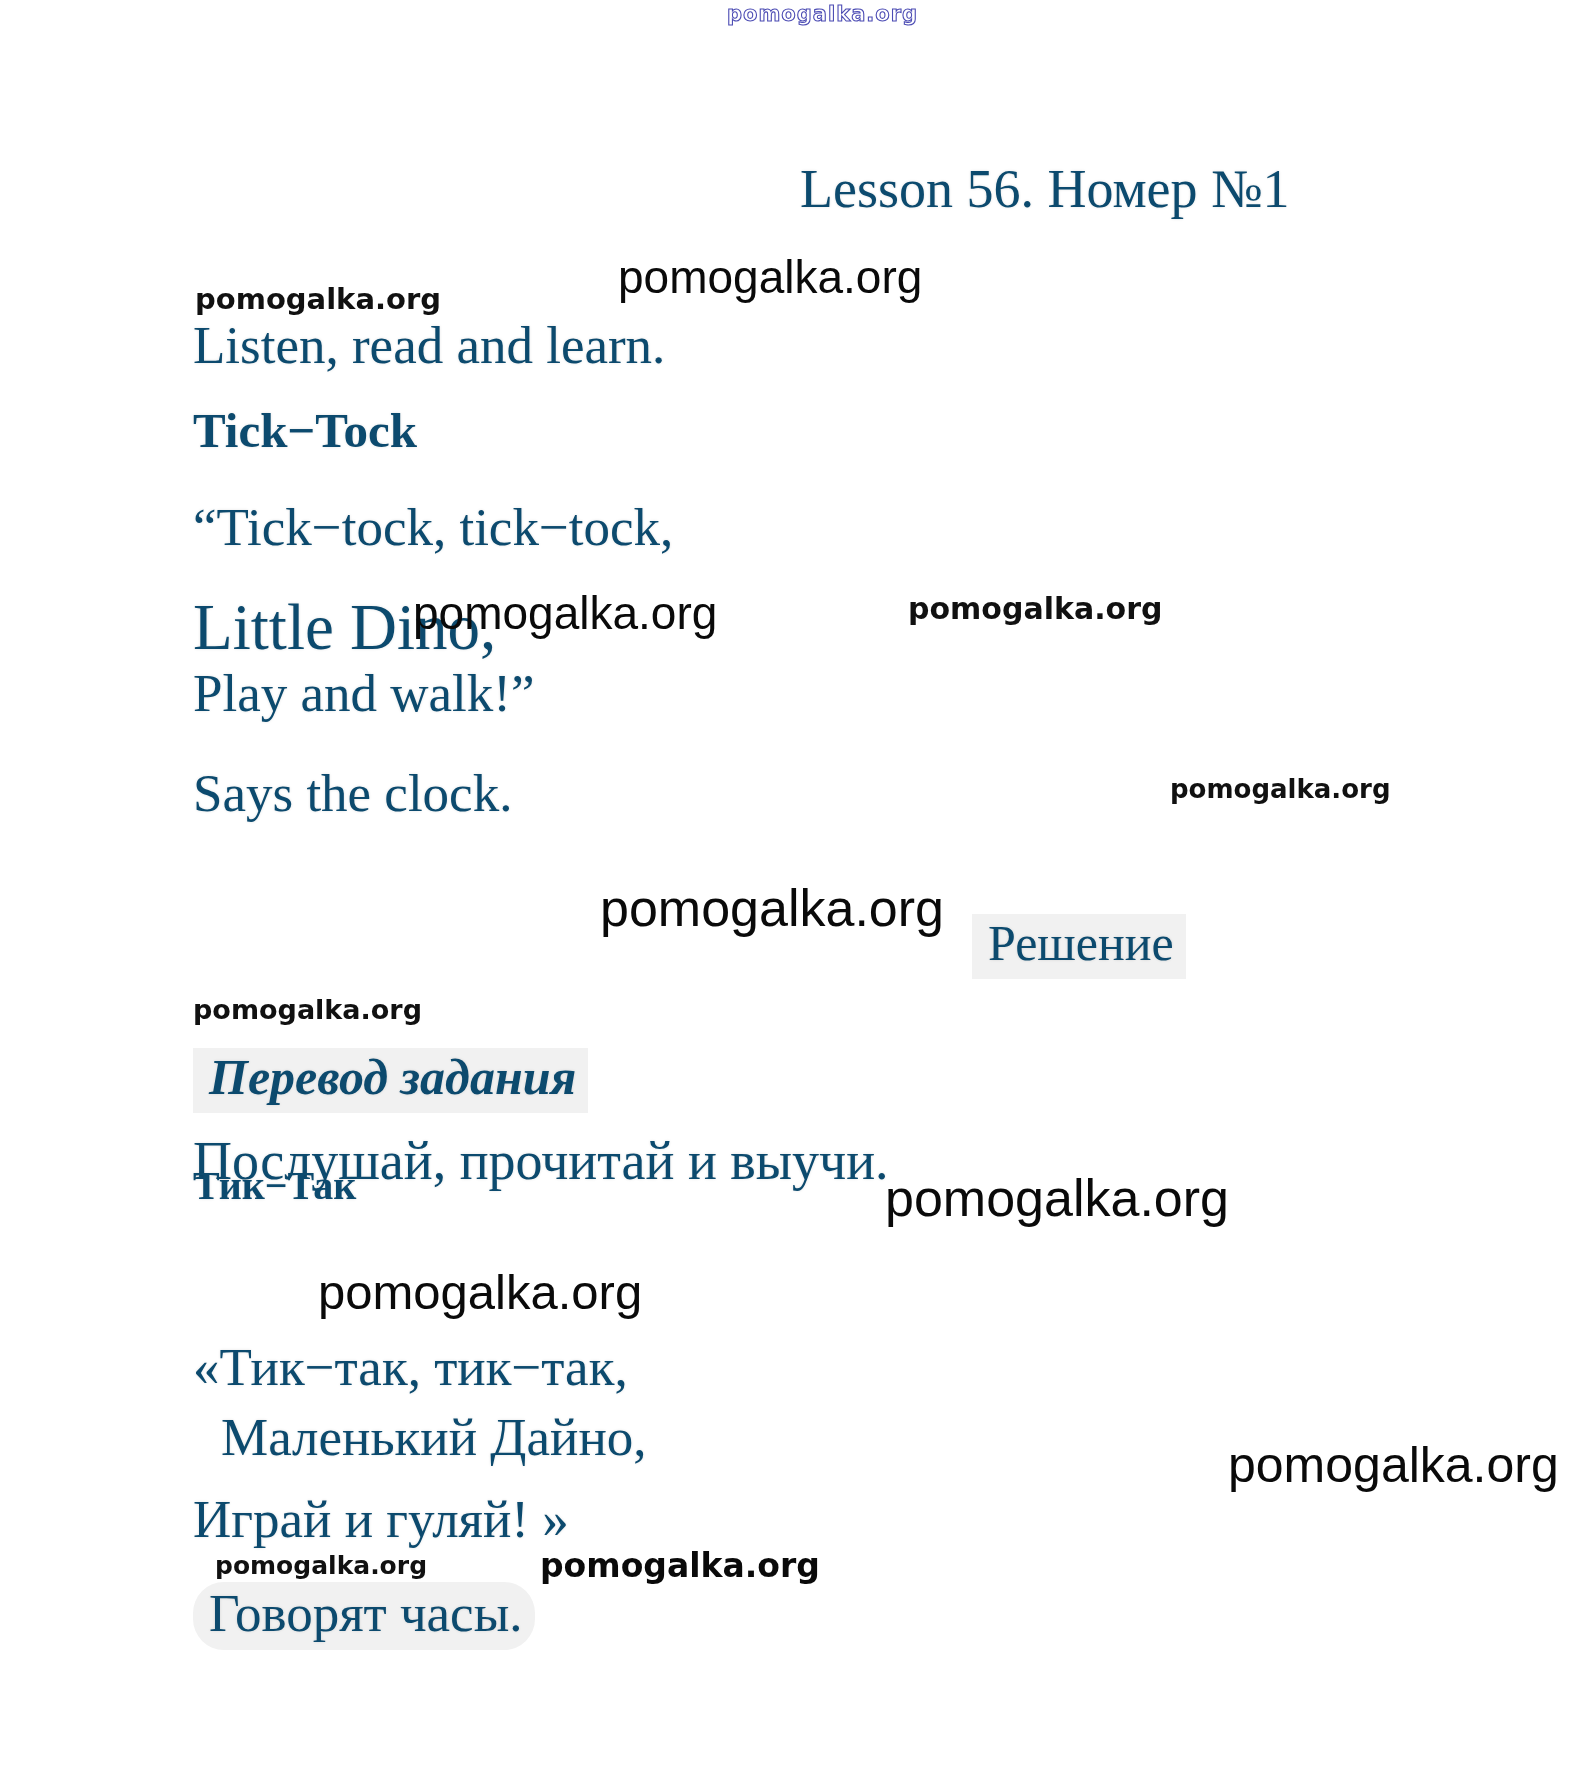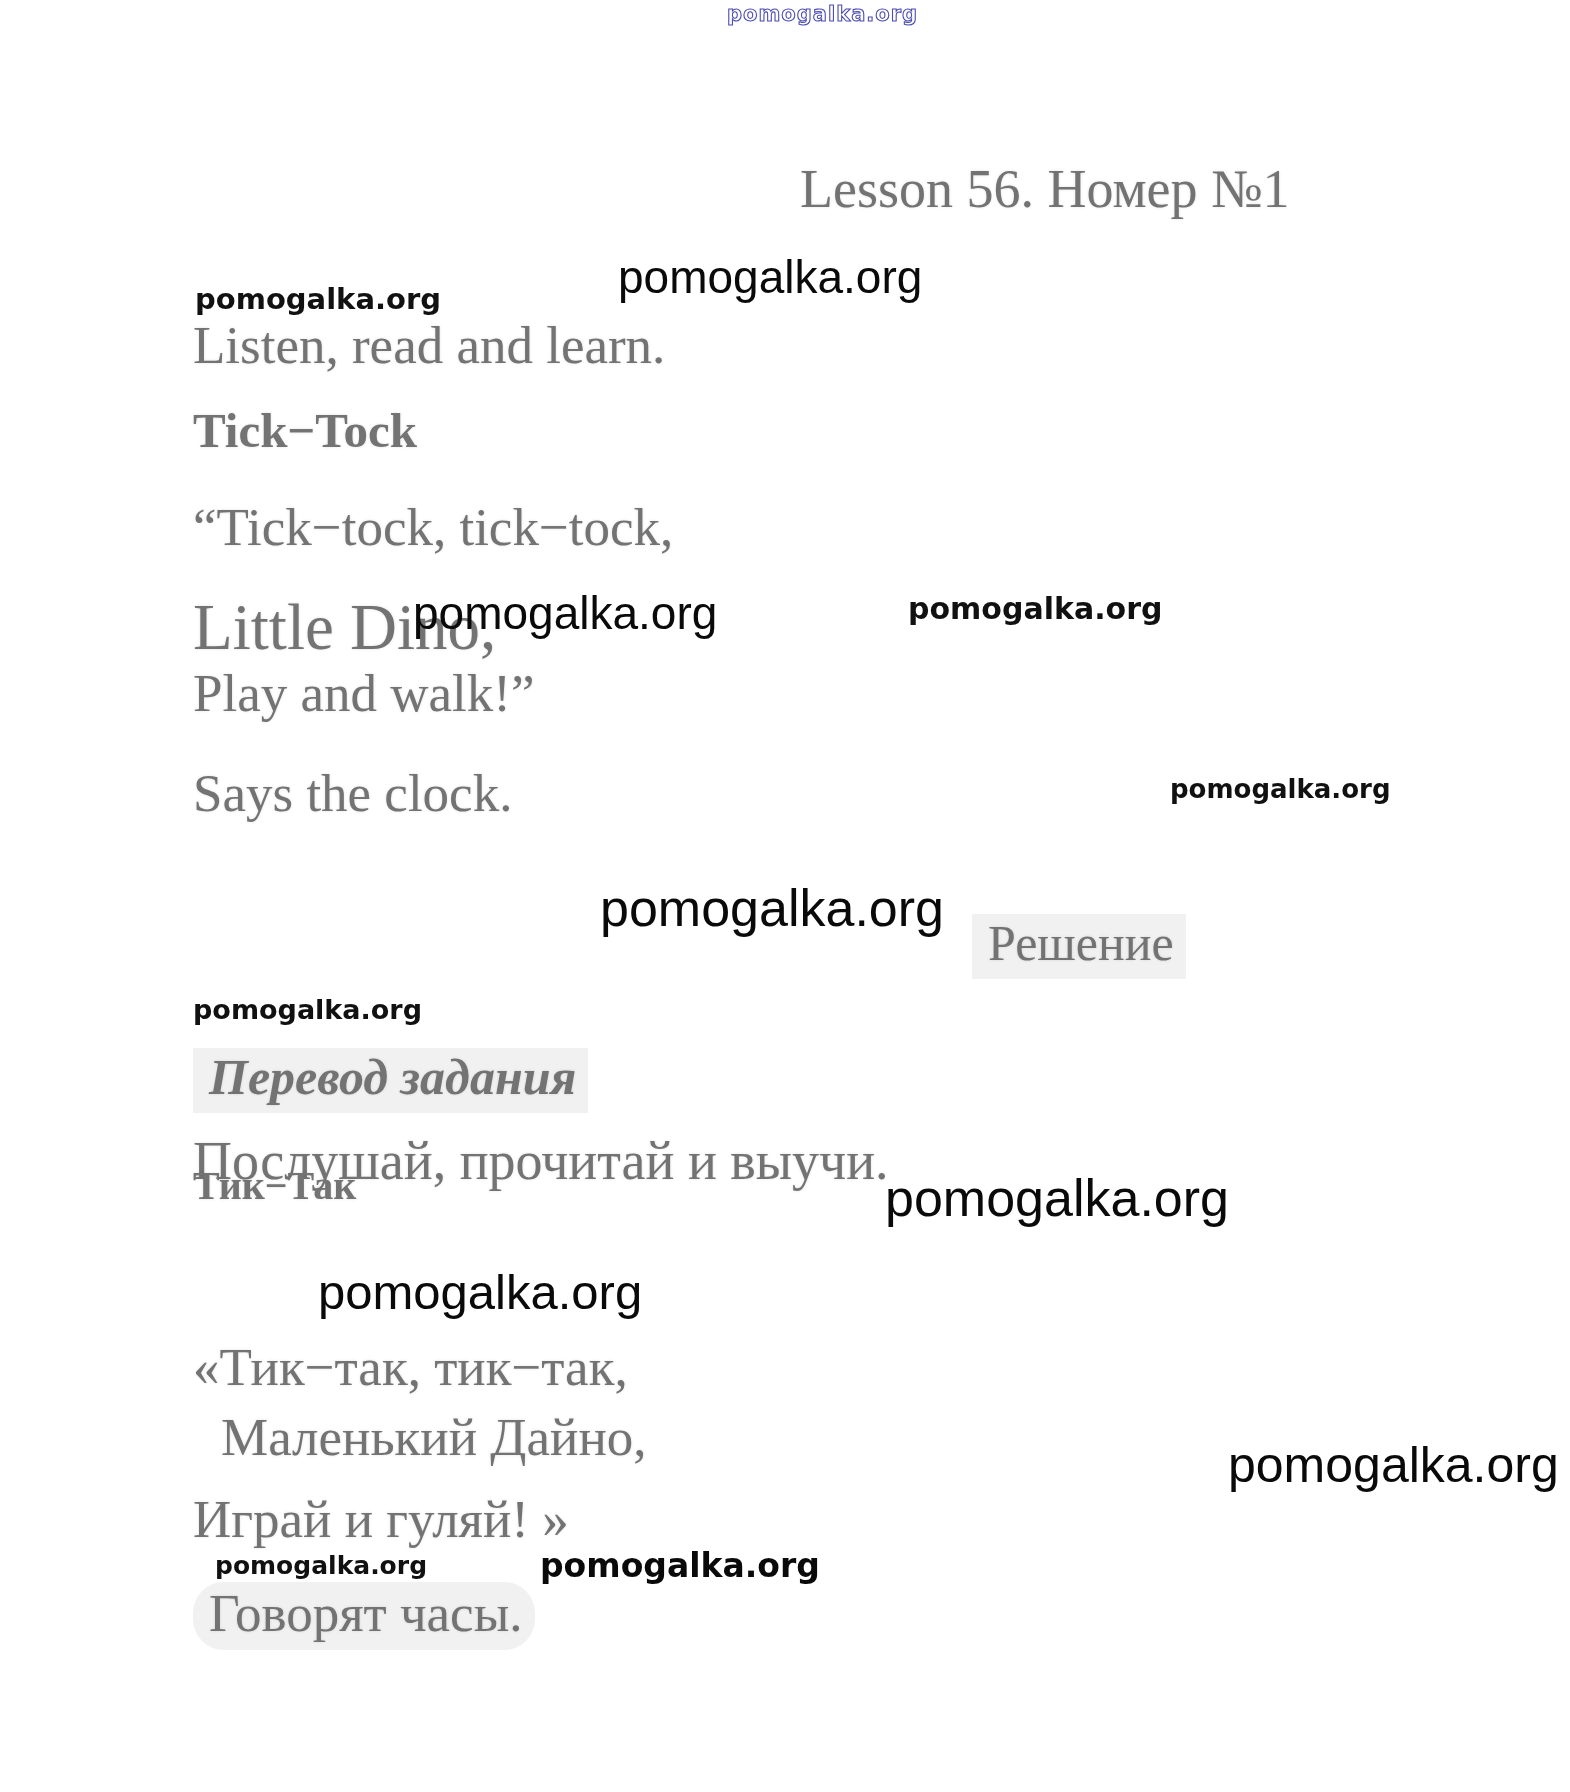--- a/index.html
+++ b/index.html
@@ -13,21 +13,21 @@
     text-align: center;
   }
   .ln {
     position: absolute;
     white-space: nowrap;
     line-height: 1.1;
   }
   
   .serif {
     font-family: "Liberation Serif", "DejaVu Serif", serif;
-    color: #737373;
+    color: #0c4a6e;
     text-shadow: 0 0 3px rgba(0,0,0,0.12);
   }
   .b  { font-weight: bold; }
   .bi { font-weight: bold; font-style: italic; }
   
   .scanbox {
     background: #f1f1f1;
     padding: 2px 12px 8px 16px;
   }
   

